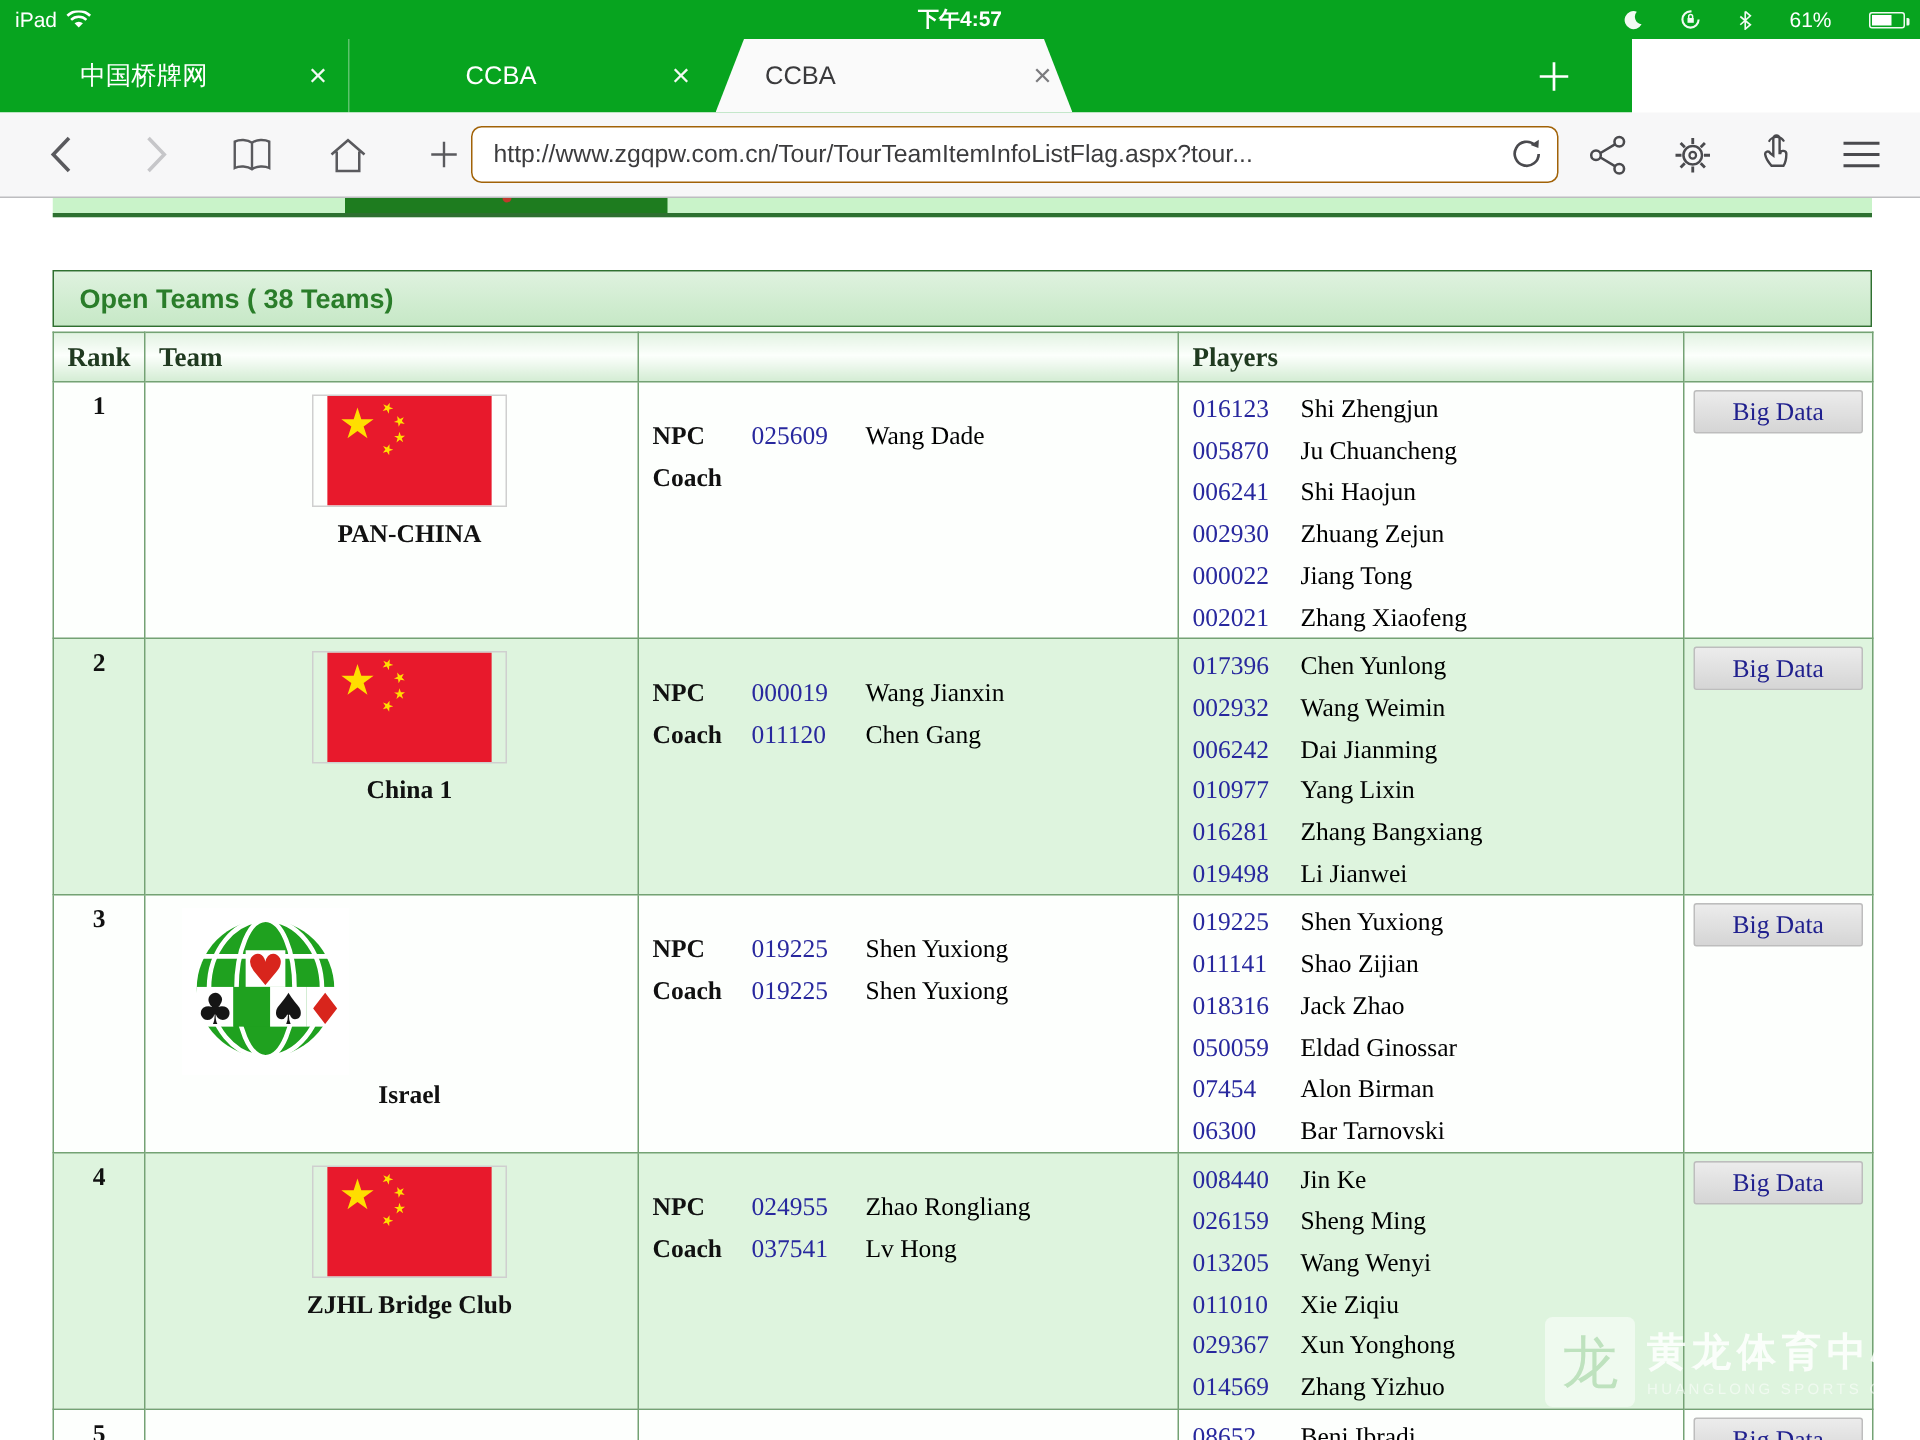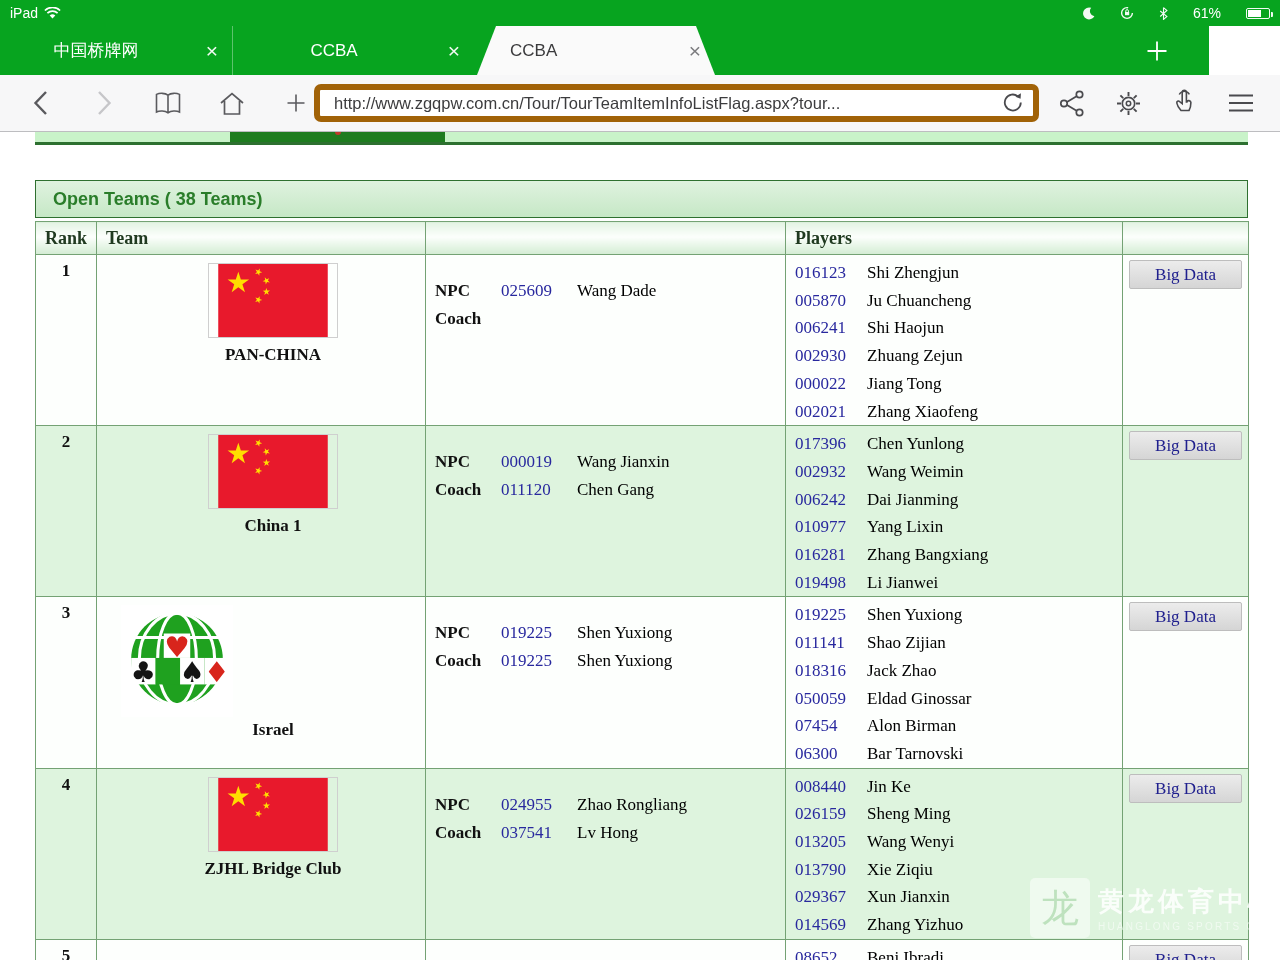--- a/index.html
+++ b/index.html
@@ -11,38 +11,38 @@
   .status-bar { position:absolute; top:0; left:0; width:1280px; height:26px; background:#07a41f;
     color:#fff; font-size:14px; display:flex; align-items:center; padding:0 10px; }
   .sb-left { display:flex; align-items:center; gap:6px; }
   .sb-time { position:absolute; left:0; right:0; text-align:center; font-weight:bold; font-size:14px; }
   .sb-right { margin-left:auto; display:flex; align-items:center; gap:25px; z-index:2; }
   .bat { width:24px; height:11px; border:1px solid rgba(255,255,255,.95); border-radius:2px; position:relative; }
   .bat i { display:block; width:60%; height:7px; margin:1px; background:#fff; }
   .bat::after { content:""; position:absolute; right:-4px; top:3px; width:2px; height:5px; background:rgba(255,255,255,.95); border-radius:0 1px 1px 0; }
 
   
-  .tab-bar { position:absolute; top:26px; left:0; width:1209px; height:49px; background:#07a41f; }
+  .tab-bar { position:absolute; top:26px; left:0; width:1088px; height:49px; background:#07a41f; }
   .tab { position:absolute; top:0; height:49px; display:flex; align-items:center; color:#fff; font-size:17px; }
   .tab .t-label { flex:1; text-align:center; white-space:nowrap; overflow:hidden; }
   .tab .t-close { width:40px; text-align:center; font-size:21px; color:rgba(255,255,255,.95); cursor:default; }
   .tab-1 { left:0; width:233px; border-right:1px solid rgba(255,255,255,.35); }
   .tab-2 { left:234px; width:240px; }
   .tab-active { left:477px; width:238px; background:#fafafa; color:#3a3a3c;
     clip-path:polygon(19px 0, 219px 0, 238px 49px, 0 49px); }
   .tab-active .t-label { text-align:left; padding-left:33px; }
   .tab-active .t-close { color:#7b7b7e; }
   .tab-plus { position:absolute; right:30px; top:0; height:49px; width:44px; display:flex; align-items:center; justify-content:center; }
 
   
   .toolbar { position:absolute; top:75px; left:0; width:1280px; height:57px; background:#f7f7f8;
     border-bottom:1px solid #bdbdc0; display:flex; align-items:center; padding:0 26px; }
   .tool-btn { width:28px; display:flex; justify-content:center; align-items:center; }
   .tb-gap { margin-right:36px; }
-  .url-field { flex:1; height:38px; margin:0 20px 0 4px; background:#fff; border:6px solid #a16207;
+  .url-field { flex:1; height:38px; margin:0 20px 0 4px; background:#fff; border:1px solid #a16207;
     border-radius:7px; display:flex; align-items:center; padding:0 10px 0 14px; }
   .url-text { flex:1; font-size:16.5px; color:#3c3c3e; white-space:nowrap; overflow:hidden; }
   .right-btn { margin-left:30px; display:flex; align-items:center; }
 
   
   .nav-sliver { position:absolute; top:132px; left:35px; width:1213px; height:13px; overflow:hidden; }
   .nav-bar { position:absolute; bottom:0; left:0; width:100%; height:40px; background:#c9f3c9;
     border-bottom:3px solid #2d7030; }
   .nav-item { position:absolute; top:9px; height:22px; font-size:15px; color:rgba(25,90,28,.9);
     text-align:center; white-space:nowrap; }
@@ -100,20 +100,21 @@
     <div class="sb-left">
       <span>iPad</span>
       <span>
         <svg width="17" height="12" viewBox="0 0 17 12">
             <path d="M8.5 11.4 L5.7 8.5 a4.2 4.2 0 0 1 5.6 0 Z" fill="#fff"></path>
             <path d="M3.4 6.2 a7.3 7.3 0 0 1 10.2 0" stroke="#fff" fill="none" stroke-width="1.7"></path>
             <path d="M0.9 3.5 a10.9 10.9 0 0 1 15.2 0" stroke="#fff" fill="none" stroke-width="1.7"></path>
           </svg>
       </span>
     </div>
+    <div class="sb-time">下午4:57</div>
     <div class="sb-right">
       <span>
         <svg width="13" height="13" viewBox="0 0 13 13">
             <path d="M9.2 0.8 a6 6 0 1 0 3.2 8.4 a5.1 5.1 0 0 1 -3.2 -8.4 Z" fill="rgba(255,255,255,.95)"></path>
           </svg>
       </span>
       <span>
         <svg width="14" height="14" viewBox="0 0 14 14">
             <circle cx="7" cy="7" r="5.4" stroke="rgba(255,255,255,.95)" fill="none" stroke-width="1.4" stroke-dasharray="26 8"></circle>
             <rect x="5" y="6" width="4.2" height="3.2" fill="rgba(255,255,255,.95)"></rect>
@@ -487,26 +488,26 @@
             </div>
             <div class="pline">
               <a class="pid">026159</a>
               <span class="pnm">Sheng Ming</span>
             </div>
             <div class="pline">
               <a class="pid">013205</a>
               <span class="pnm">Wang Wenyi</span>
             </div>
             <div class="pline">
-              <a class="pid">013790</a>
+              <a class="pid">011010</a>
               <span class="pnm">Xie Ziqiu</span>
             </div>
             <div class="pline">
               <a class="pid">029367</a>
-              <span class="pnm">Xun Jianxin</span>
+              <span class="pnm">Xun Yonghong</span>
             </div>
             <div class="pline">
               <a class="pid">014569</a>
               <span class="pnm">Zhang Yizhuo</span>
             </div>
           </td>
     <td class="actions">
       <a class="bigdata">Big Data</a>
     </td>
   </tr>

